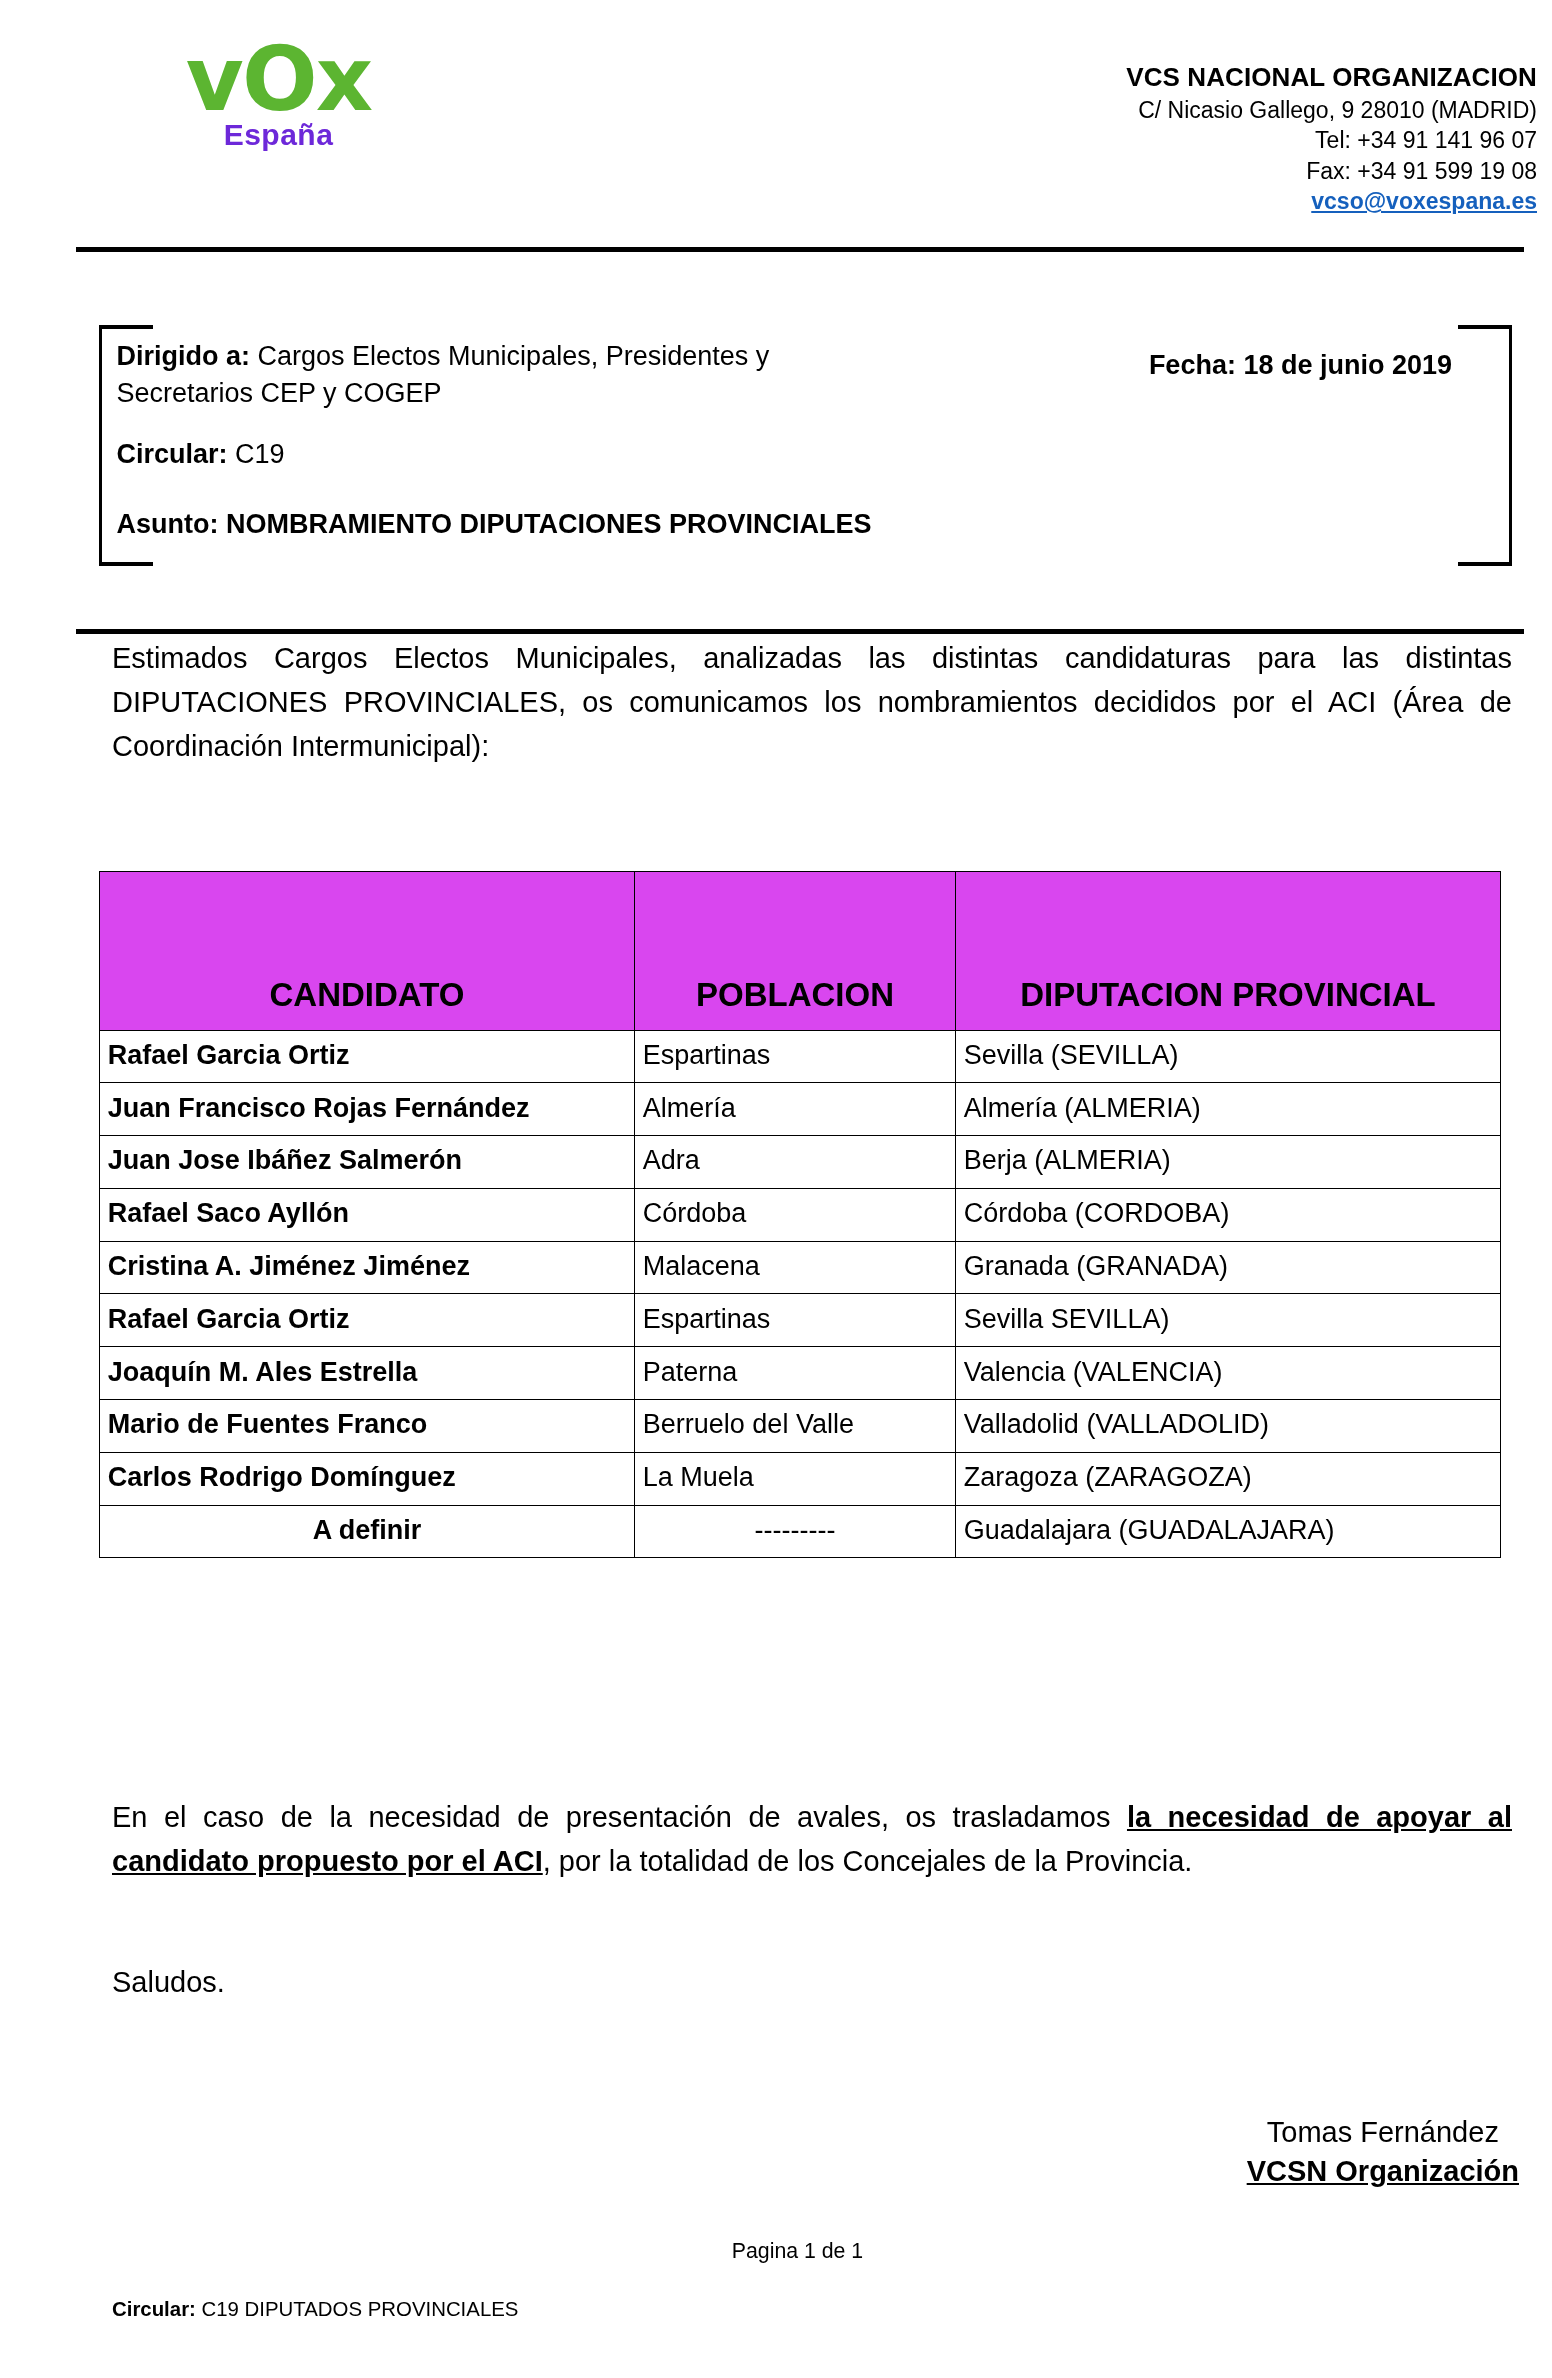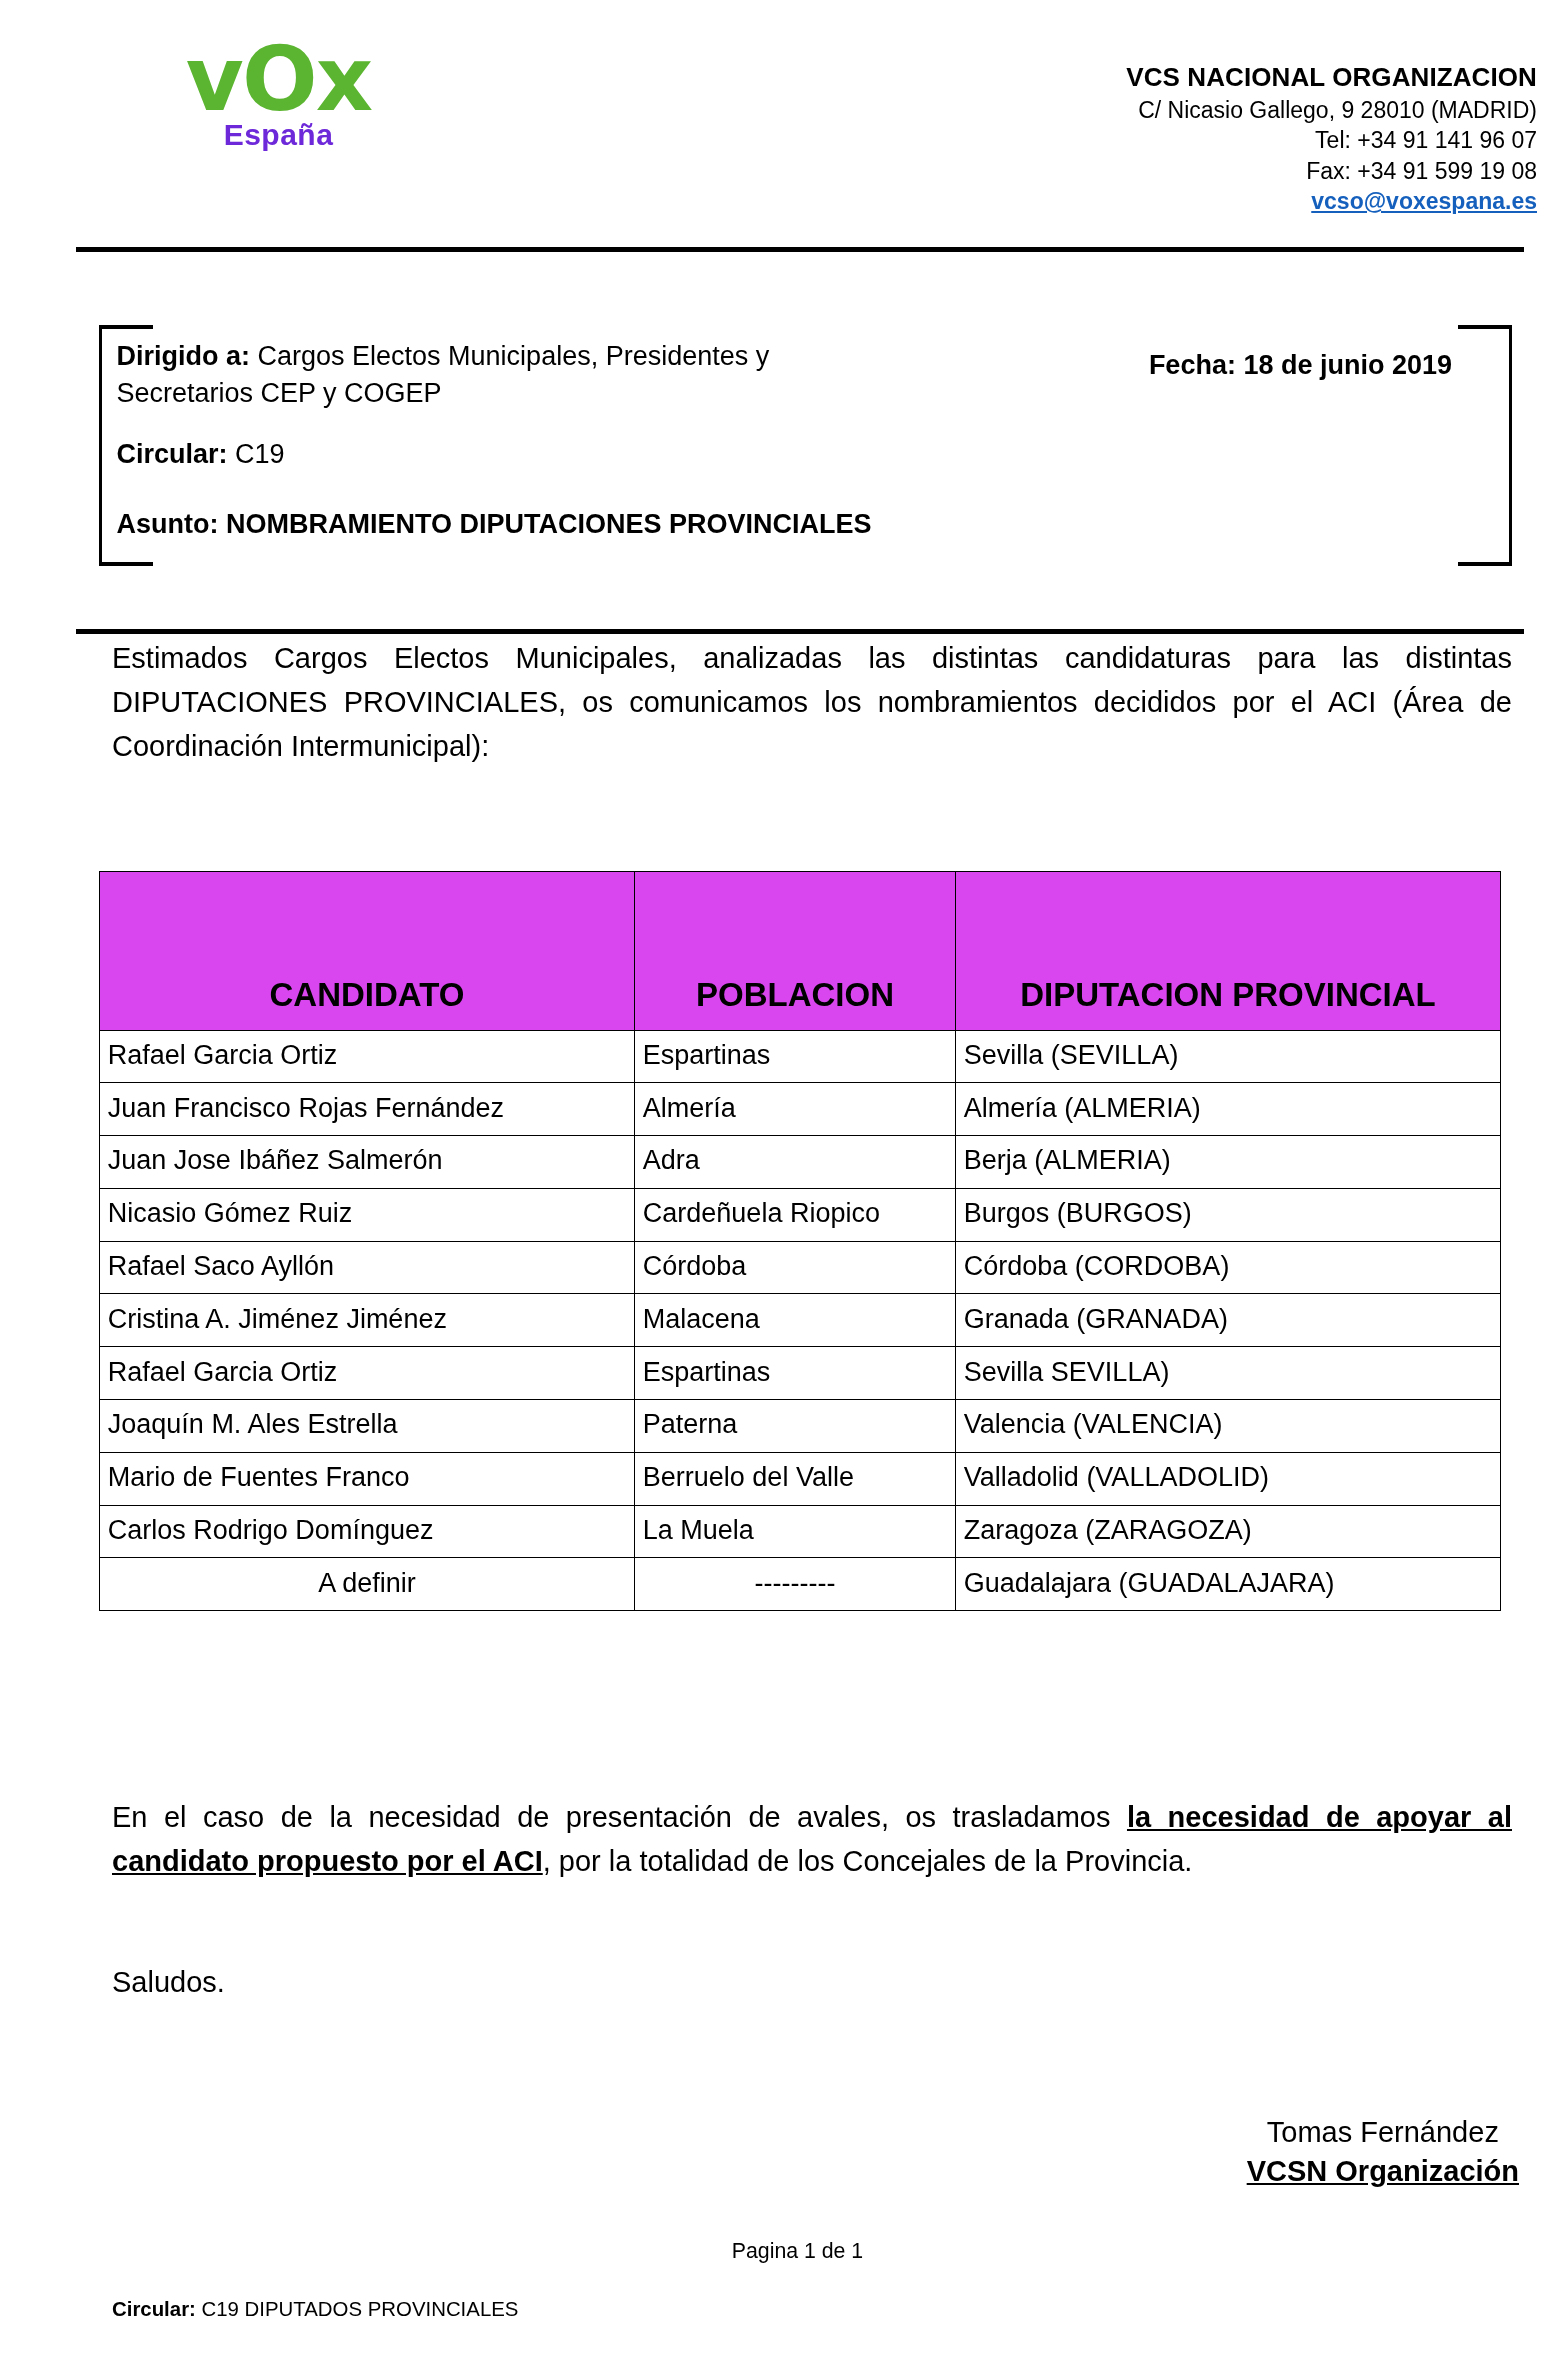--- a/index.html
+++ b/index.html
@@ -174,21 +174,21 @@
   }
   table.nom thead th.c1 { text-align: center; }
   table.nom tbody td {
     height: 46px;
     font-size: 27px;
     padding: 1.9px 7.8px 3.9px 7.8px;
     white-space: nowrap;
     overflow: hidden;
   }
   table.nom tbody td.cand {
-    font-weight: normal;
+    font-weight: bold;
   }
   table.nom tbody tr.undef td.cand,
   table.nom tbody tr.undef td.pob {
     text-align: center;
   }
   col.c-cand { width: 535px; }
   col.c-pob  { width: 321px; }
   col.c-dip  { width: 545px; }
 
   
@@ -316,25 +316,20 @@
             <td class="cand">Juan Francisco Rojas Fernández</td>
             <td class="pob">Almería</td>
             <td class="dip">Almería (ALMERIA)</td>
           </tr>
           <tr>
             <td class="cand">Juan Jose Ibáñez Salmerón</td>
             <td class="pob">Adra</td>
             <td class="dip">Berja (ALMERIA)</td>
           </tr>
           <tr>
-            <td class="cand">Nicasio Gómez Ruiz</td>
-            <td class="pob">Cardeñuela Riopico</td>
-            <td class="dip">Burgos (BURGOS)</td>
-          </tr>
-          <tr>
             <td class="cand">Rafael Saco Ayllón</td>
             <td class="pob">Córdoba</td>
             <td class="dip">Córdoba (CORDOBA)</td>
           </tr>
           <tr>
             <td class="cand">Cristina A. Jiménez Jiménez</td>
             <td class="pob">Malacena</td>
             <td class="dip">Granada (GRANADA)</td>
           </tr>
           <tr>

